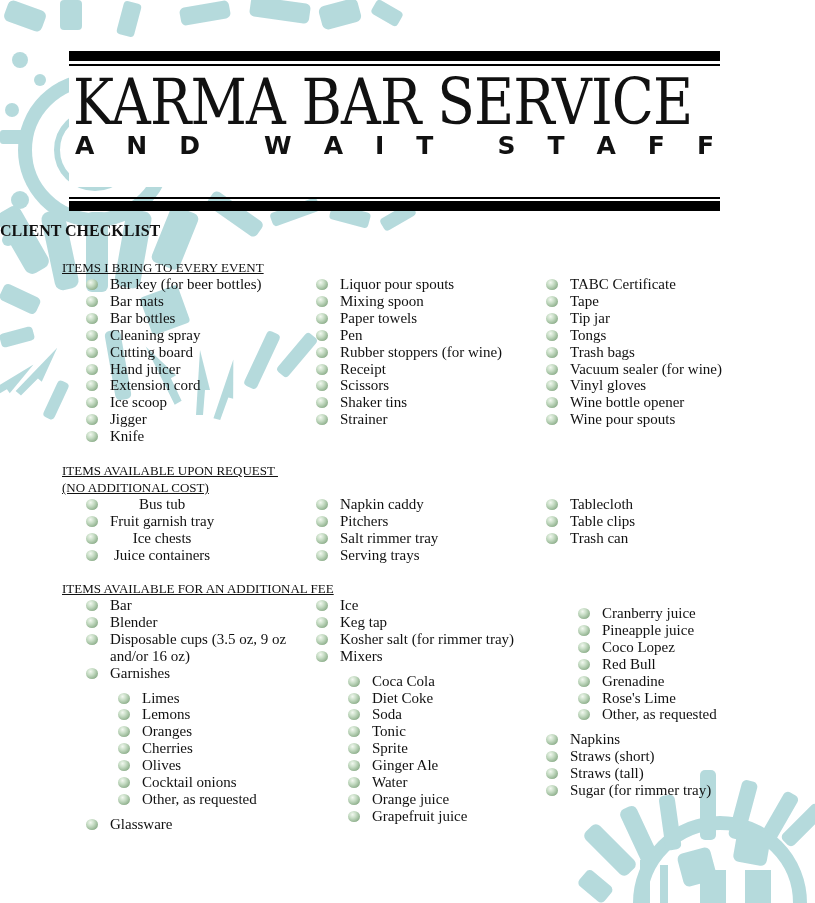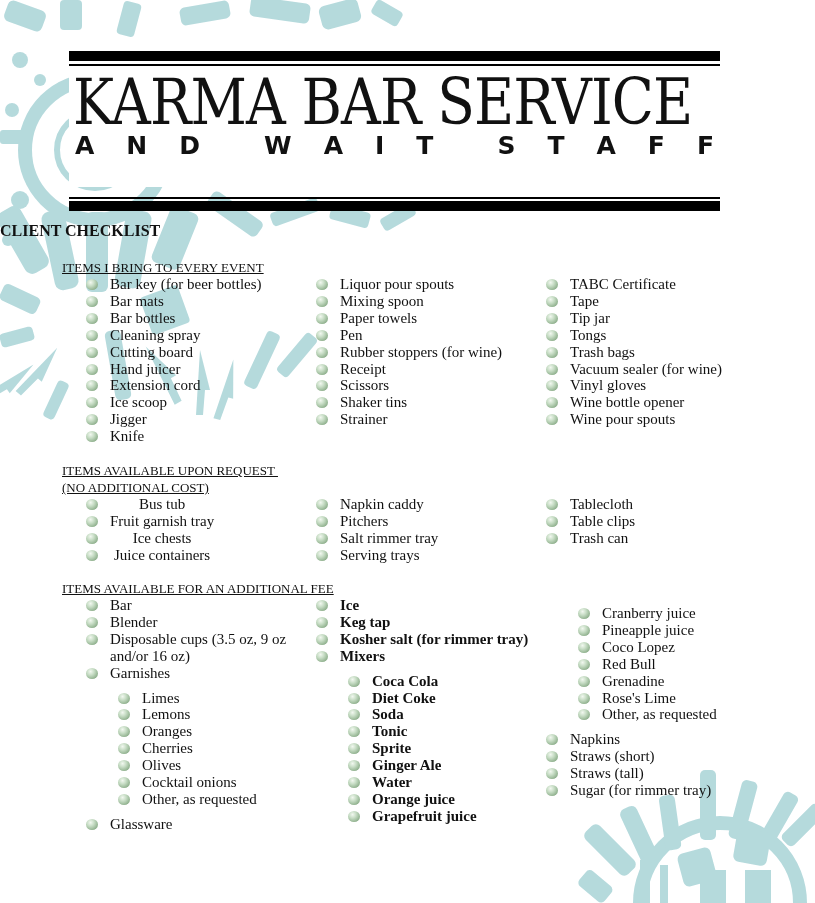--- a/index.html
+++ b/index.html
@@ -234,21 +234,21 @@
       <li class="item"><span class="bullet"></span><span>Oranges</span></li>
       <li class="item"><span class="bullet"></span><span>Cherries</span></li>
       <li class="item"><span class="bullet"></span><span>Olives</span></li>
       <li class="item"><span class="bullet"></span><span>Cocktail onions</span></li>
       <li class="item"><span class="bullet"></span><span>Other, as requested</span></li>
     </ul>
   </li>
   <li class="item"><span class="bullet"></span><span>Glassware</span></li>
 </ul>
 
-<ul class="col" style="left:316px; top:597px;font-weight:bold;">
+<ul class="col" style="left:316px; top:597px;">
   <li class="item"><span class="bullet"></span><span>Ice</span></li>
   <li class="item"><span class="bullet"></span><span>Keg tap</span></li>
   <li class="item"><span class="bullet"></span><span>Kosher salt (for rimmer tray)</span></li>
   <li class="item"><span class="bullet"></span><span>Mixers</span></li>
   <li style="list-style:none;">
     <ul class="sub">
       <li class="item"><span class="bullet"></span><span>Coca Cola</span></li>
       <li class="item"><span class="bullet"></span><span>Diet Coke</span></li>
       <li class="item"><span class="bullet"></span><span>Soda</span></li>
       <li class="item"><span class="bullet"></span><span>Tonic</span></li>

